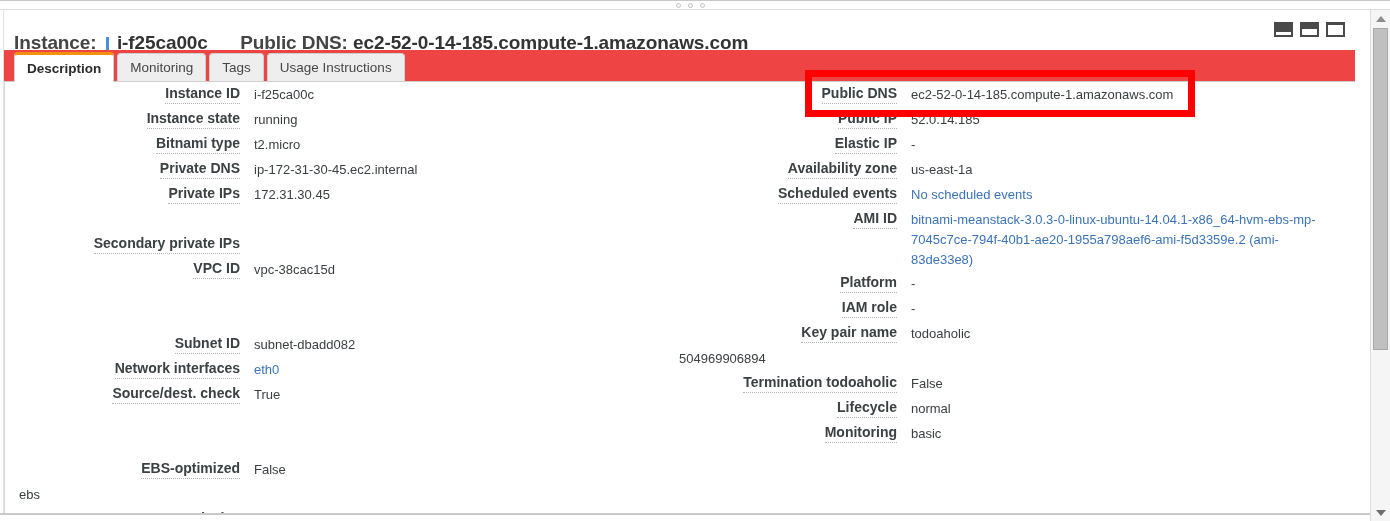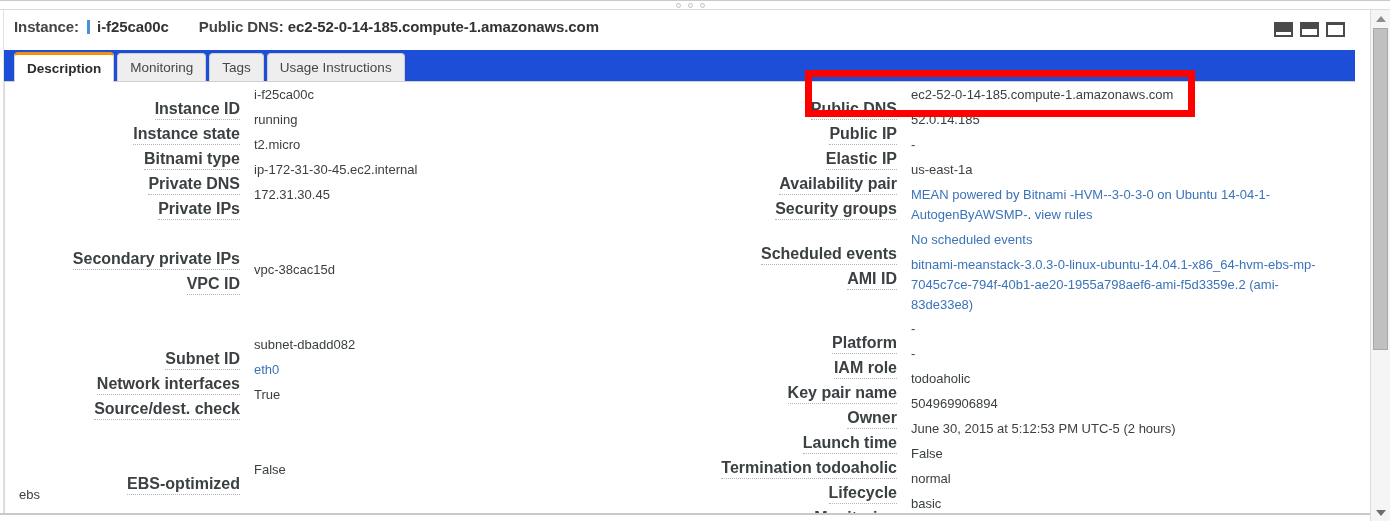--- a/index.html
+++ b/index.html
@@ -53,22 +53,22 @@
     left: 4px;
     top: 10px;
     width: 1351px;
     height: 39px;
     background: #ffffff;
     box-sizing: border-box;
   }
   .header-text {
     position: absolute;
     left: 10px;
-    top: 8px;
-    font-size: 15px;
+    top: 22px;
+    font-size: 19px;
     font-weight: bold;
     color: #333333;
     white-space: nowrap;
     letter-spacing: -0.1px;
   }
   .header-label { color: #444444; }
   .inst-caret {
     display: inline-block;
     width: 3px;
     height: 14px;
@@ -108,21 +108,21 @@
     position: absolute;
     left: 4px;
     top: 50px;
     width: 1351px;
     height: 32px;
     display: flex;
     align-items: flex-end;
     padding-left: 10px;
     box-sizing: border-box;
     border-bottom: 1px solid #cfcfcf;
-    background: #1d4ed8;
+    background: #ef4444;
   }
   .tab {
     position: relative;
     height: 28px;
     line-height: 27px;
     padding: 0 12px;
     margin-right: 3px;
     font-size: 13.5px;
     color: #464646;
     background: #eeeeee;
@@ -169,27 +169,26 @@
     display: flex;
     align-items: flex-start;
     height: 25px;
   }
   .row.tall { height: auto; min-height: 25px; }
   .row.spacer { height: 25px; }
 
   .lbl {
     flex: 0 0 auto;
     text-align: right;
-    font-size: 16px;
+    font-size: 14px;
     font-weight: bold;
     color: #3b4043;
     padding-top: 3px;
     white-space: nowrap;
     line-height: 16px;
-    margin-top: 16px;
   }
   .lbl span.u {
     border-bottom: 1px dotted #b4b4b4;
     padding-bottom: 2px;
     display: inline-block;
   }
   .col-left  .lbl { width: 235px; }
   .col-right .lbl { width: 232px; text-align: right; }
 
   .val {
@@ -399,26 +398,22 @@
         </div>
         <div class="row">
           <div class="lbl"><span class="u">Public IP</span></div>
           <div class="val">52.0.14.185</div>
         </div>
         <div class="row">
           <div class="lbl"><span class="u">Elastic IP</span></div>
           <div class="val">-</div>
         </div>
         <div class="row">
-          <div class="lbl"><span class="u">Availability pair</span></div>
+          <div class="lbl"><span class="u">Availability zone</span></div>
           <div class="val">us-east-1a</div>
-        </div>
-        <div class="row tall" style="min-height: 45px;">
-          <div class="lbl"><span class="u">Security groups</span></div>
-          <div class="val"><a>MEAN powered by Bitnami -HVM--3-0-3-0 on Ubuntu 14-04-1-AutogenByAWSMP-</a><span>. </span><a>view rules</a></div>
         </div>
         <div class="row">
           <div class="lbl"><span class="u">Scheduled events</span></div>
           <div class="val"><a>No scheduled events</a></div>
         </div>
         <div class="row tall" style="min-height: 64px;">
           <div class="lbl"><span class="u">AMI ID</span></div>
           <div class="val"><a>bitnami-meanstack-3.0.3-0-linux-ubuntu-14.04.1-x86_64-hvm-ebs-mp-7045c7ce-794f-40b1-ae20-1955a798aef6-ami-f5d3359e.2 (ami-83de33e8)</a></div>
         </div>
         <div class="row">
@@ -427,26 +422,21 @@
         </div>
         <div class="row">
           <div class="lbl"><span class="u">IAM role</span></div>
           <div class="val">-</div>
         </div>
         <div class="row">
           <div class="lbl"><span class="u">Key pair name</span></div>
           <div class="val">todoaholic</div>
         </div>
         <div class="row">
-          <div class="lbl"><span class="u">Owner</span></div>
           <div class="val">504969906894</div>
-        </div>
-        <div class="row">
-          <div class="lbl"><span class="u">Launch time</span></div>
-          <div class="val">June 30, 2015 at 5:12:53 PM UTC-5 (2 hours)</div>
         </div>
         <div class="row">
           <div class="lbl"><span class="u">Termination todoaholic</span></div>
           <div class="val">False</div>
         </div>
         <div class="row">
           <div class="lbl"><span class="u">Lifecycle</span></div>
           <div class="val">normal</div>
         </div>
         <div class="row">

